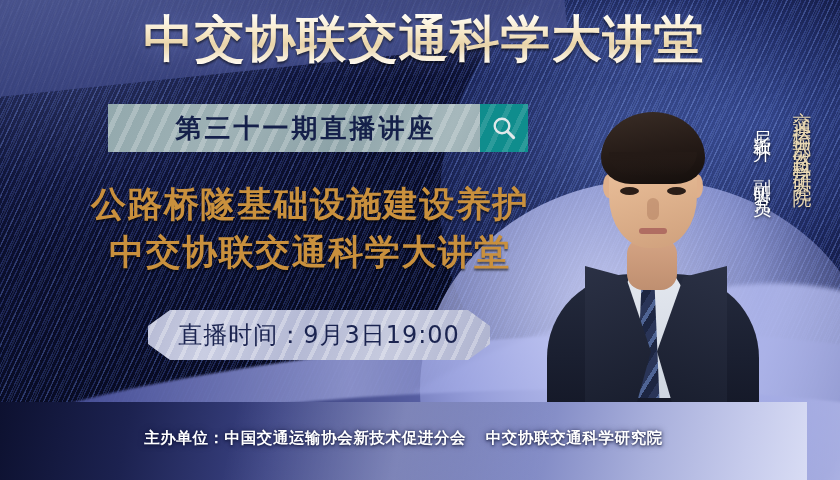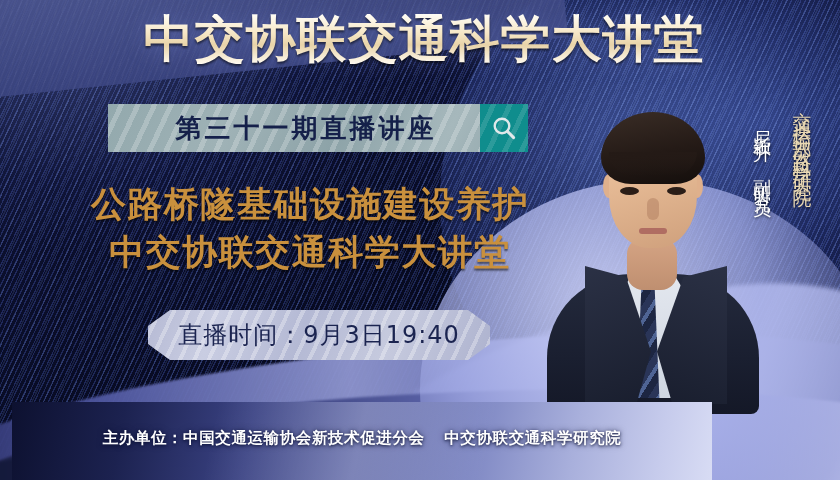--- a/index.html
+++ b/index.html
@@ -75,21 +75,21 @@
     transform:rotate(-2deg); filter:blur(1.4px);
   }
   .rglow2{
     position:absolute; right:-40px; bottom:-120px; width:460px; height:420px;
     background:radial-gradient(ellipse at 40% 30%, rgba(205,210,248,.92) 0%, rgba(170,178,235,.7) 40%, rgba(120,130,200,.25) 70%, rgba(60,70,140,0) 90%);
     border-radius:50%;
   }
 
   
   .footer{
-    position:absolute; left:12px; bottom:0; width:700px; height:78px;
+    position:absolute; left:0; bottom:0; width:807px; height:78px;
     background:linear-gradient(100deg,#0d1130 0%,#1c2250 16%,#3b4384 34%,#5a63a5 50%,#8089c4 66%,#a9b0dc 80%,#c6cbec 92%,#d8dcf4 100%);
     overflow:hidden;
   }
   .footer:before{
     content:""; position:absolute; left:-10%; top:-40%; width:130%; height:180%;
     background:linear-gradient(105deg, rgba(255,255,255,0) 30%, rgba(255,255,255,.22) 46%, rgba(255,255,255,0) 60%);
     transform:rotate(-3deg);
   }
   .footer-text{
     position:absolute; left:0; right:0; top:26px; text-align:center;
@@ -264,21 +264,21 @@
       </svg>
     </span>
   </div>
 
   <div class="headline">
     <div>公路桥隧基础设施建设养护</div>
     <div>中交协联交通科学大讲堂</div>
   </div>
 
   <div class="time-pill">
-    <span class="time-text">直播时间：9月3日19:40</span>
+    <span class="time-text">直播时间：9月3日19:00</span>
   </div>
 
   <div class="portrait">
     <div class="p-shoulders"></div>
     <div class="p-shirt"></div>
     <div class="p-tie"></div>
     <div class="p-lapelL"></div>
     <div class="p-lapelR"></div>
     <div class="p-neck"></div>
     <div class="p-earL"></div>

